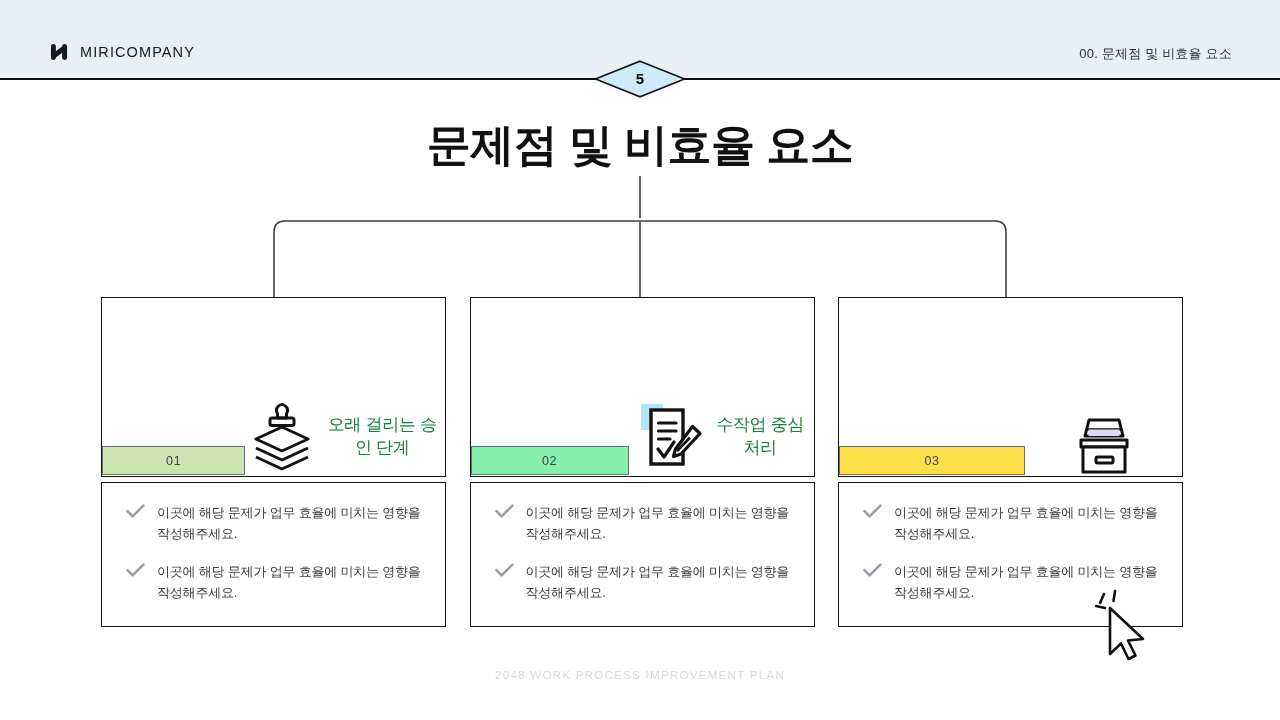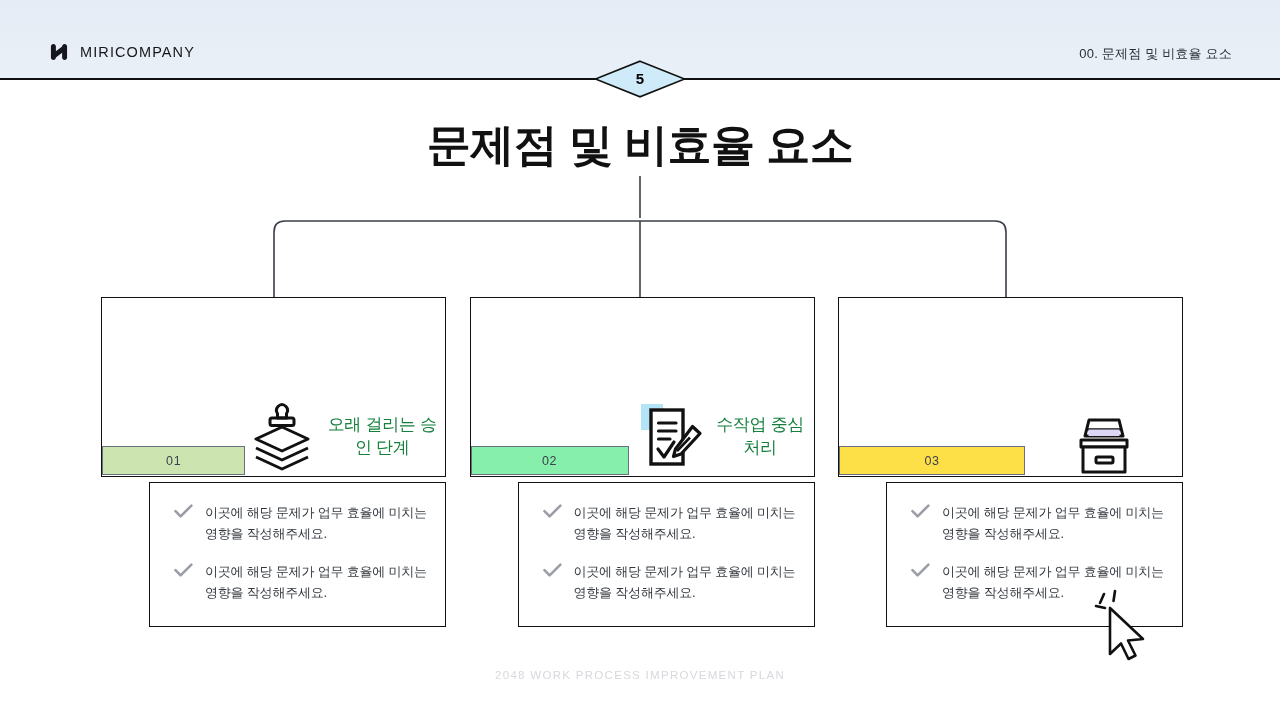--- a/index.html
+++ b/index.html
@@ -94,21 +94,20 @@
     font-size: 17px; font-weight: 400; color: #15803d;
     padding-bottom: 17px; text-align: center; letter-spacing: -0.3px;
   }
 
   .card-bottom {
     margin-top: 5px;
     height: 145px;
     border: 1.6px solid #111;
     background: #fff;
     padding: 19px 18px 0 24px;
-    margin-left: 48px;
   }
   .bullet {
     display: flex; align-items: flex-start; gap: 12px;
     margin-bottom: 17px;
   }
   .check-icon { flex: 0 0 auto; margin-top: 2px; }
   .bullet-text {
     font-size: 13px; line-height: 1.62; color: #33383f;
     letter-spacing: -0.2px;
   }

